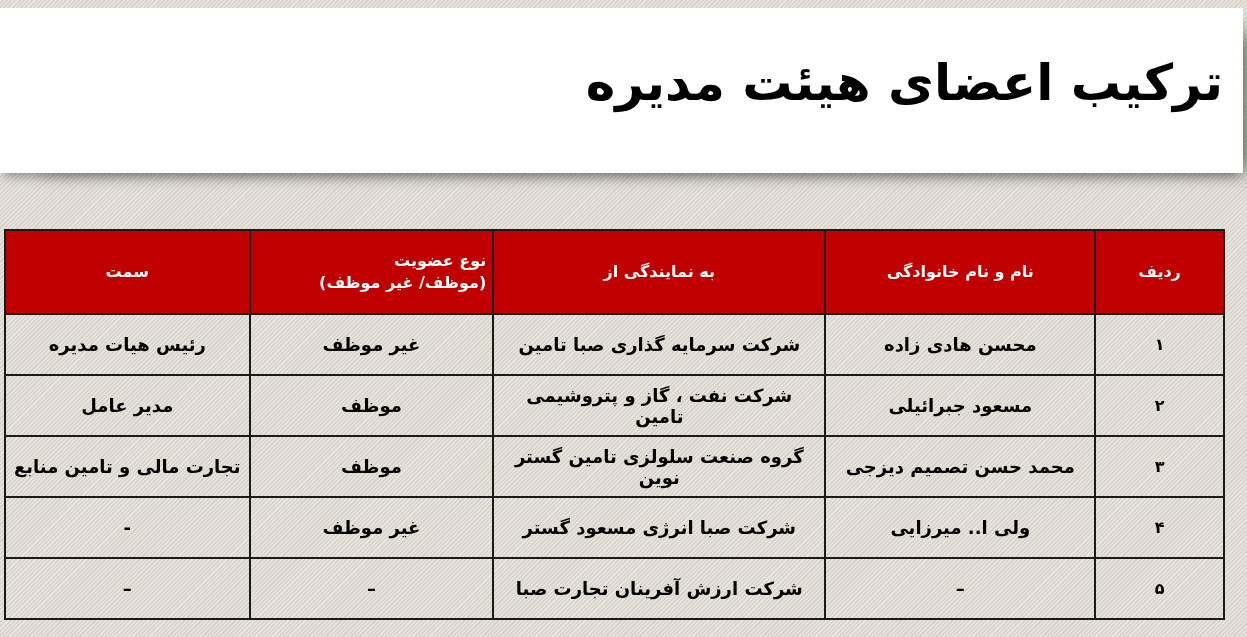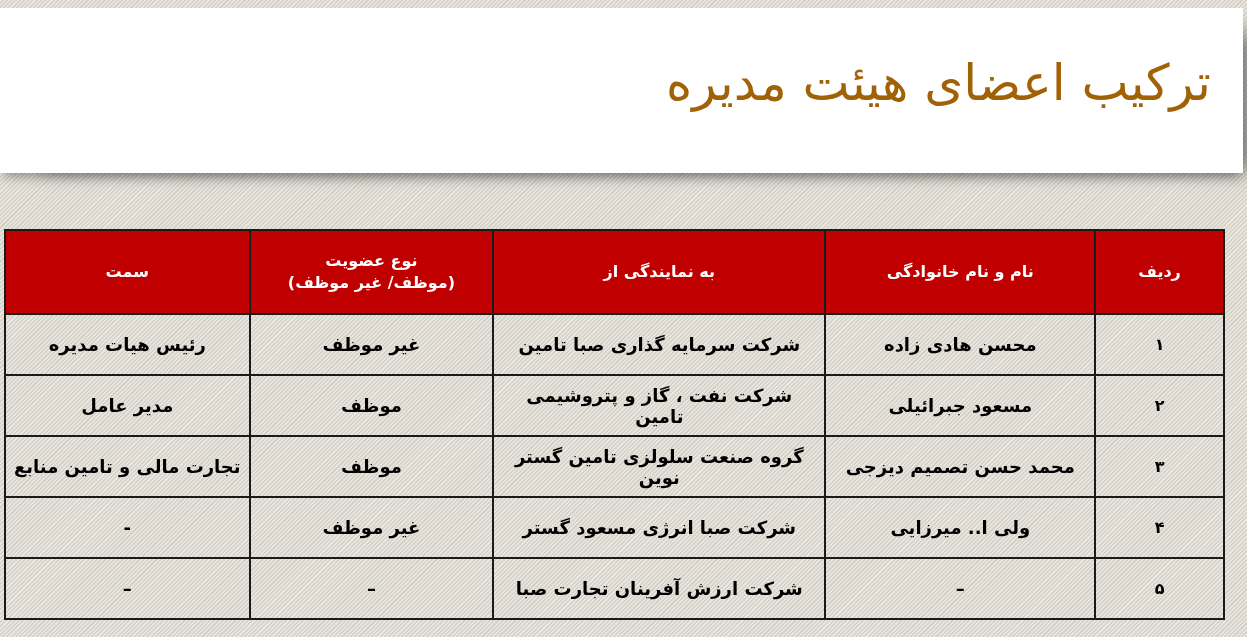--- a/index.html
+++ b/index.html
@@ -26,28 +26,28 @@
       left: 0;
       top: 8px;
       width: 1243px;
       height: 165px;
       background: #ffffff;
       box-shadow: 0 8px 10px -4px rgba(0,0,0,0.35), 30px 12px 18px -14px rgba(0,0,0,0.35);
       z-index: 2;
     }
     .title-panel h1 {
       position: absolute;
-      right: 32px;
+      right: 20px;
       top: 40px;
       margin: 0;
       font-family: "DejaVu Sans", sans-serif;
-      font-weight: normal;
+      font-weight: bold;
       font-size: 50px;
       line-height: 70px;
-      color: #a16207;
+      color: #000000;
       direction: rtl;
       white-space: nowrap;
     }
     .board-table {
       position: absolute;
       left: 4px;
       top: 229px;
       width: 1221px;
       border-collapse: collapse;
       direction: rtl;
@@ -76,21 +76,21 @@
       font-size: 18px;
     }
     .board-table td.num {
       font-size: 16px;
     }
     .col-row { width: 128px; }
     .col-name { width: 268px; }
     .col-rep { width: 330px; }
     .col-type { width: 242px; }
     .col-pos { width: 243px; }
-    .hdr-line { display: block; }
+    .hdr-line { display: block; text-align: right; }
   </style>
 </head>
 <body>
 
 <div class="title-panel">
   <h1>ترکیب اعضای هیئت مدیره</h1>
 </div>
 
 <table class="board-table">
   <colgroup>

